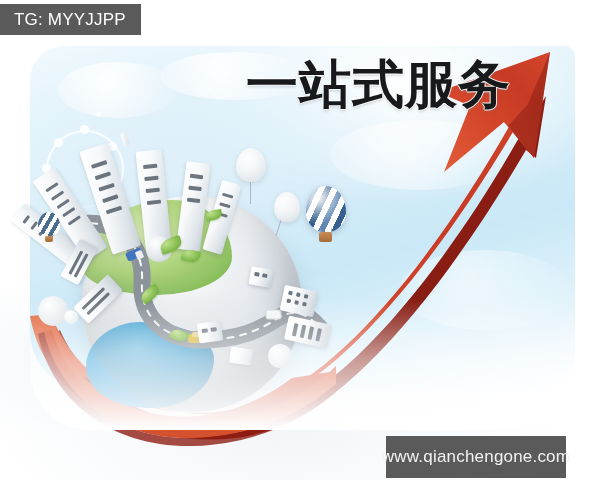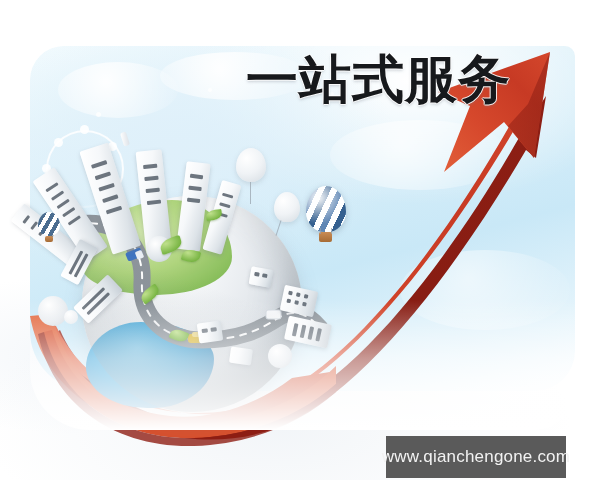--- a/index.html
+++ b/index.html
@@ -222,21 +222,21 @@
     letter-spacing: .2px;
     color: #f2f2f2;
   }
 
   
   #headline {
     position: absolute;
     left: 246px;
     top: 58px;
     width: 290px;
-    font-family: Liberation Mono, monospace;
+    font-family: Liberation Sans, sans-serif;
     font-size: 52px;
     font-weight: bold;
     line-height: 1;
     color: #17191c;
     letter-spacing: 1px;
     text-shadow:
       1px 0 0 rgba(255,255,255,0.85),
       -1px 0 0 rgba(255,255,255,0.85),
       0 1px 0 rgba(255,255,255,0.85),
       0 -1px 0 rgba(255,255,255,0.85),
@@ -435,18 +435,21 @@
 
   <div style="position:absolute; left:38px; top:296px; width:30px; height:30px; border-radius:50%;
               background:radial-gradient(circle at 35% 30%, #ffffff, #e7ebef 60%, #cdd4da);"></div>
   <div style="position:absolute; left:64px; top:310px; width:14px; height:14px; border-radius:50%;
               background:radial-gradient(circle at 35% 30%, #ffffff, #e2e7ec);"></div>
 
   <div class="blue-panel-fade"></div>
 
   <div id="headline">一站式服务</div>
 
+  <div class="badge" id="tg-badge">
+    <span>TG: MYYJJPP</span>
+  </div>
 
   <div class="badge" id="url-badge">
     <span>www.qianchengone.com</span>
   </div>
 
 </div>
 
 </body></html>

